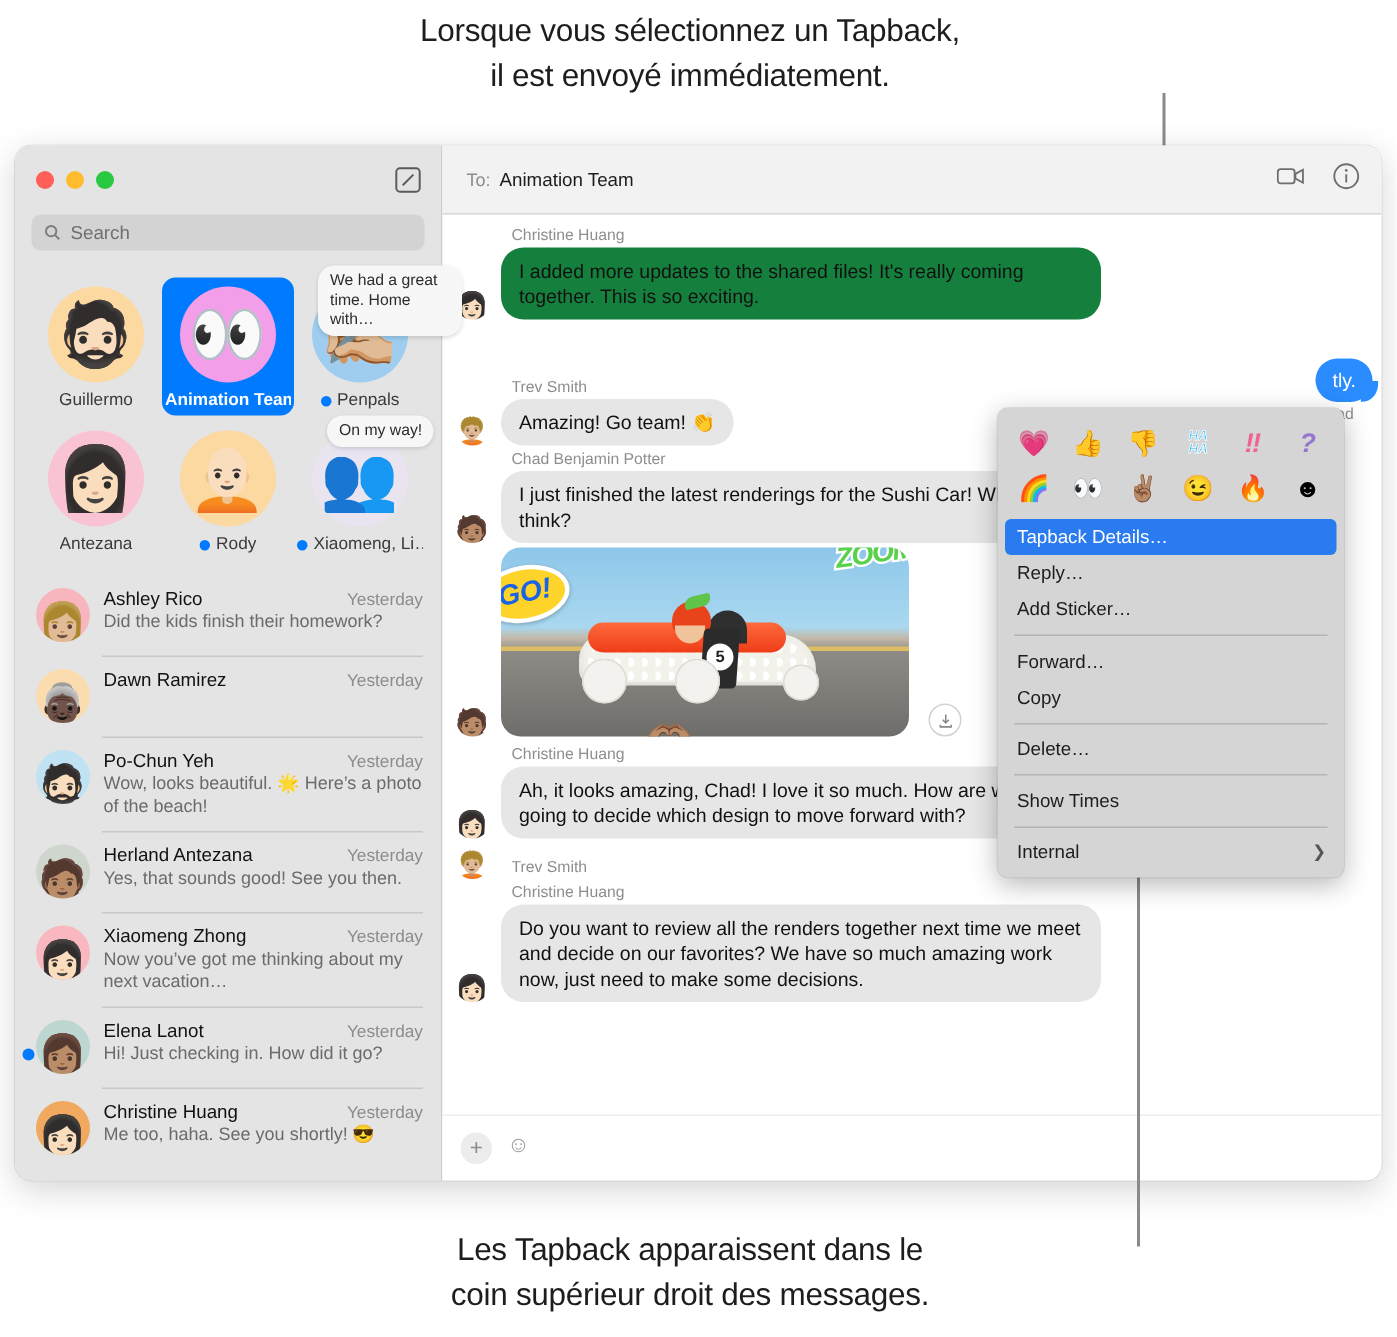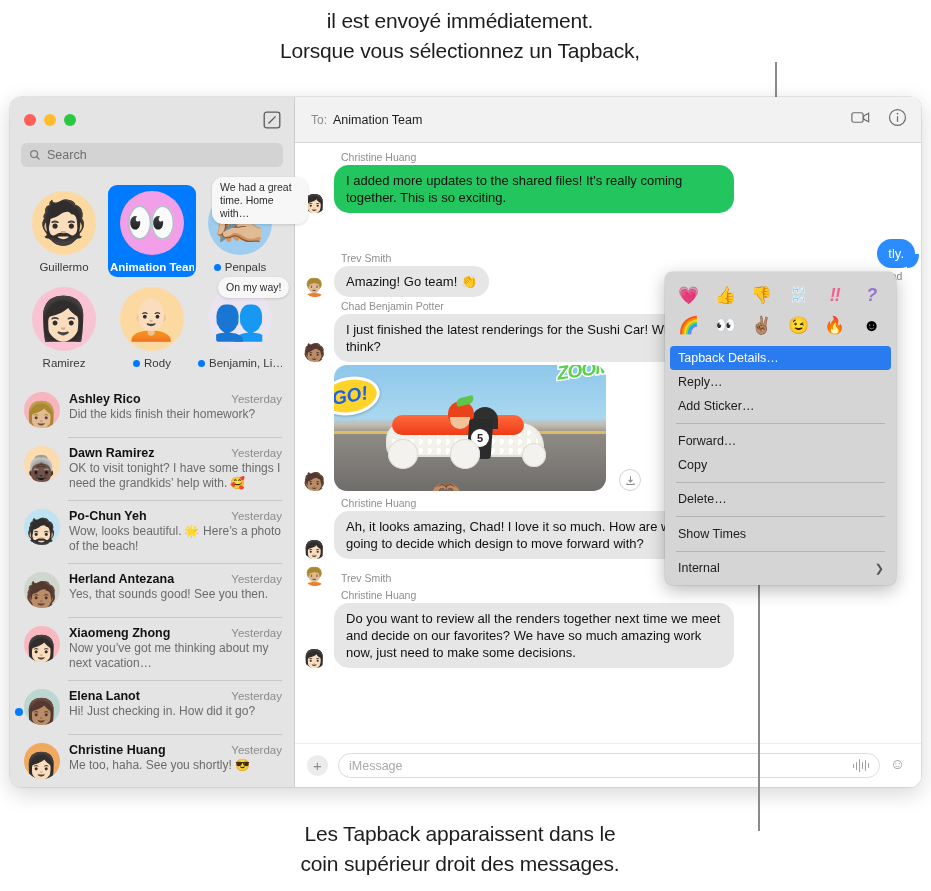--- a/index.html
+++ b/index.html
@@ -119,21 +119,21 @@
     position: absolute; left: 5px; top: 28px;
     width: 8px; height: 8px; border-radius: 50%; background: #007aff;
   }
   .conv-av {
     width: 36px; height: 36px; border-radius: 50%; flex: 0 0 36px;
     overflow: hidden; display: flex; align-items: flex-end; justify-content: center;
     font-size: 26px; line-height: 1;
   }
   .conv-body { flex: 1 1 auto; min-width: 0; }
   .conv-line1 { display: flex; align-items: baseline; }
-  .conv-name { font-size: 12.5px; font-weight: 700; color: #111; }
+  .conv-name { font-size: 12.5px; font-weight: 400; color: #111; }
   .conv-time { margin-left: auto; font-size: 11.5px; color: #8c8c8c; }
   .conv-prev {
     font-size: 12px; line-height: 15px; color: #6b6b6b; margin-top: 1px;
     display: -webkit-box; -webkit-line-clamp: 2; -webkit-box-orient: vertical; overflow: hidden;
   }
 
   
   #chat { flex: 1 1 auto; display: flex; flex-direction: column; background: #fff; position: relative; }
   .chat-head {
     height: 46px; flex: 0 0 46px; background: #f2f2f2;
@@ -155,21 +155,21 @@
     display: flex; align-items: flex-end; justify-content: center; font-size: 18px; line-height: 1;
   }
   .msg-col { min-width: 0; max-width: 400px; position: relative; }
   .msg-sender { font-size: 10.5px; color: #8e8e8e; margin: 0 0 2px 7px; }
   .bubble {
     background: #e6e6e6; color: #111;
     border-radius: 15px; padding: 7px 12px;
     font-size: 13px; line-height: 17px; position: relative;
     display: inline-block;
   }
-  .bubble.gray-dark { background: #22c55e; }
+  .bubble.gray-dark { background: #15803d; }
   .bubble::after {
     content: ""; position: absolute; left: -4px; bottom: 0;
     width: 12px; height: 14px;
     background: inherit;
     border-bottom-right-radius: 12px;
     clip-path: path("M12 14 C 4 14, 0 8, 0 0 L 12 0 Z");
     z-index: -1;
   }
   .spacer-gap { height: 36px; }
 
@@ -292,22 +292,22 @@
     display: flex; align-items: center;
   }
   .mi.hl { background: #2a7bf0; color: #fff; margin: 0 5px; border-radius: 4px; padding-left: 8px; }
   .mi .chev { margin-left: auto; font-size: 11px; color: #555; }
   .sep { height: 0.5px; background: #b4b4b4; margin: 5px 11px; }
 </style>
 </head>
 <body>
 
 <div class="caption" id="caption-top">
+  <span class="cline">Lorsque vous sélectionnez un Tapback,</span>
   <span class="cline">il est envoyé immédiatement.</span>
-  <span class="cline">Lorsque vous sélectionnez un Tapback,</span>
 </div>
 <div class="leader" id="leader-top"></div>
 
 <div id="window">
 
   <div id="sidebar">
     <div class="side-top">
       <div class="traffic">
         <span class="tl r"></span>
         <span class="tl y"></span>
@@ -348,36 +348,36 @@
           <div class="pin-bubble">We had a great time. Home with…</div>
           <div class="pin-av" style="background:#9ecdf0">✍🏼</div>
           <div class="pin-label">
             <span class="bluedot"></span>
             <span>Penpals</span>
           </div>
         </div>
         <div class="pin">
           <div class="pin-av" style="background:#f9c3d4">👩🏻</div>
           <div class="pin-label">
-            <span>Ramirez</span>
+            <span>Antezana</span>
           </div>
         </div>
         <div class="pin">
           <div class="pin-av" style="background:#fcd9a0">🧑🏻‍🦲</div>
           <div class="pin-label">
             <span class="bluedot"></span>
             <span>Rody</span>
           </div>
         </div>
         <div class="pin">
           <div class="pin-bubble small">On my way!</div>
           <div class="pin-av" style="background:#e9e4ef">👥</div>
           <div class="pin-label">
             <span class="bluedot"></span>
-            <span>Benjamin, Li…</span>
+            <span>Xiaomeng, Li…</span>
           </div>
         </div>
       </div>
     <div class="convos">
         <div class="convo">
           <div class="conv-av" style="background:#f7b5bd">👩🏼</div>
           <div class="conv-body">
             <div class="conv-line1">
               <span class="conv-name">Ashley Rico</span>
               <span class="conv-time">Yesterday</span>
@@ -385,21 +385,20 @@
             <div class="conv-prev">Did the kids finish their homework?</div>
           </div>
         </div>
         <div class="convo">
           <div class="conv-av" style="background:#fbdcae">👵🏿</div>
           <div class="conv-body">
             <div class="conv-line1">
               <span class="conv-name">Dawn Ramirez</span>
               <span class="conv-time">Yesterday</span>
             </div>
-            <div class="conv-prev">OK to visit tonight? I have some things I need the grandkids’ help with. 🥰</div>
           </div>
         </div>
         <div class="convo">
           <div class="conv-av" style="background:#bfe3f2">🧔🏻</div>
           <div class="conv-body">
             <div class="conv-line1">
               <span class="conv-name">Po-Chun Yeh</span>
               <span class="conv-time">Yesterday</span>
             </div>
             <div class="conv-prev">Wow, looks beautiful. 🌟 Here’s a photo of the beach!</div>
@@ -555,31 +554,20 @@
         <span class="msg-av">👩🏻</span>
         <div class="msg-col">
           <div class="msg-sender">Christine Huang</div>
           <div class="bubble">Do you want to review all the renders together next time we meet and decide on our favorites? We have so much amazing work now, just need to make some decisions.</div>
         </div>
       </div>
     </div>
 
     <div class="composer">
       <span class="plus-btn">+</span>
-      <div class="input-pill">
-        <span class="input-ph">iMessage</span>
-        <span class="wave">
-          <i style="height:4px"></i>
-            <i style="height:8px"></i>
-            <i style="height:13px"></i>
-            <i style="height:7px"></i>
-            <i style="height:11px"></i>
-            <i style="height:5px"></i>
-        </span>
-      </div>
       <span class="emoji-btn">☺</span>
     </div>
   </div>
 
   <div id="ctxmenu">
     <div class="tapback-grid">
         <div class="tb-item">💗</div>
         <div class="tb-item">👍</div>
         <div class="tb-item">👎</div>
         <div class="tb-item tb-haha" style="white-space: pre;">HA

